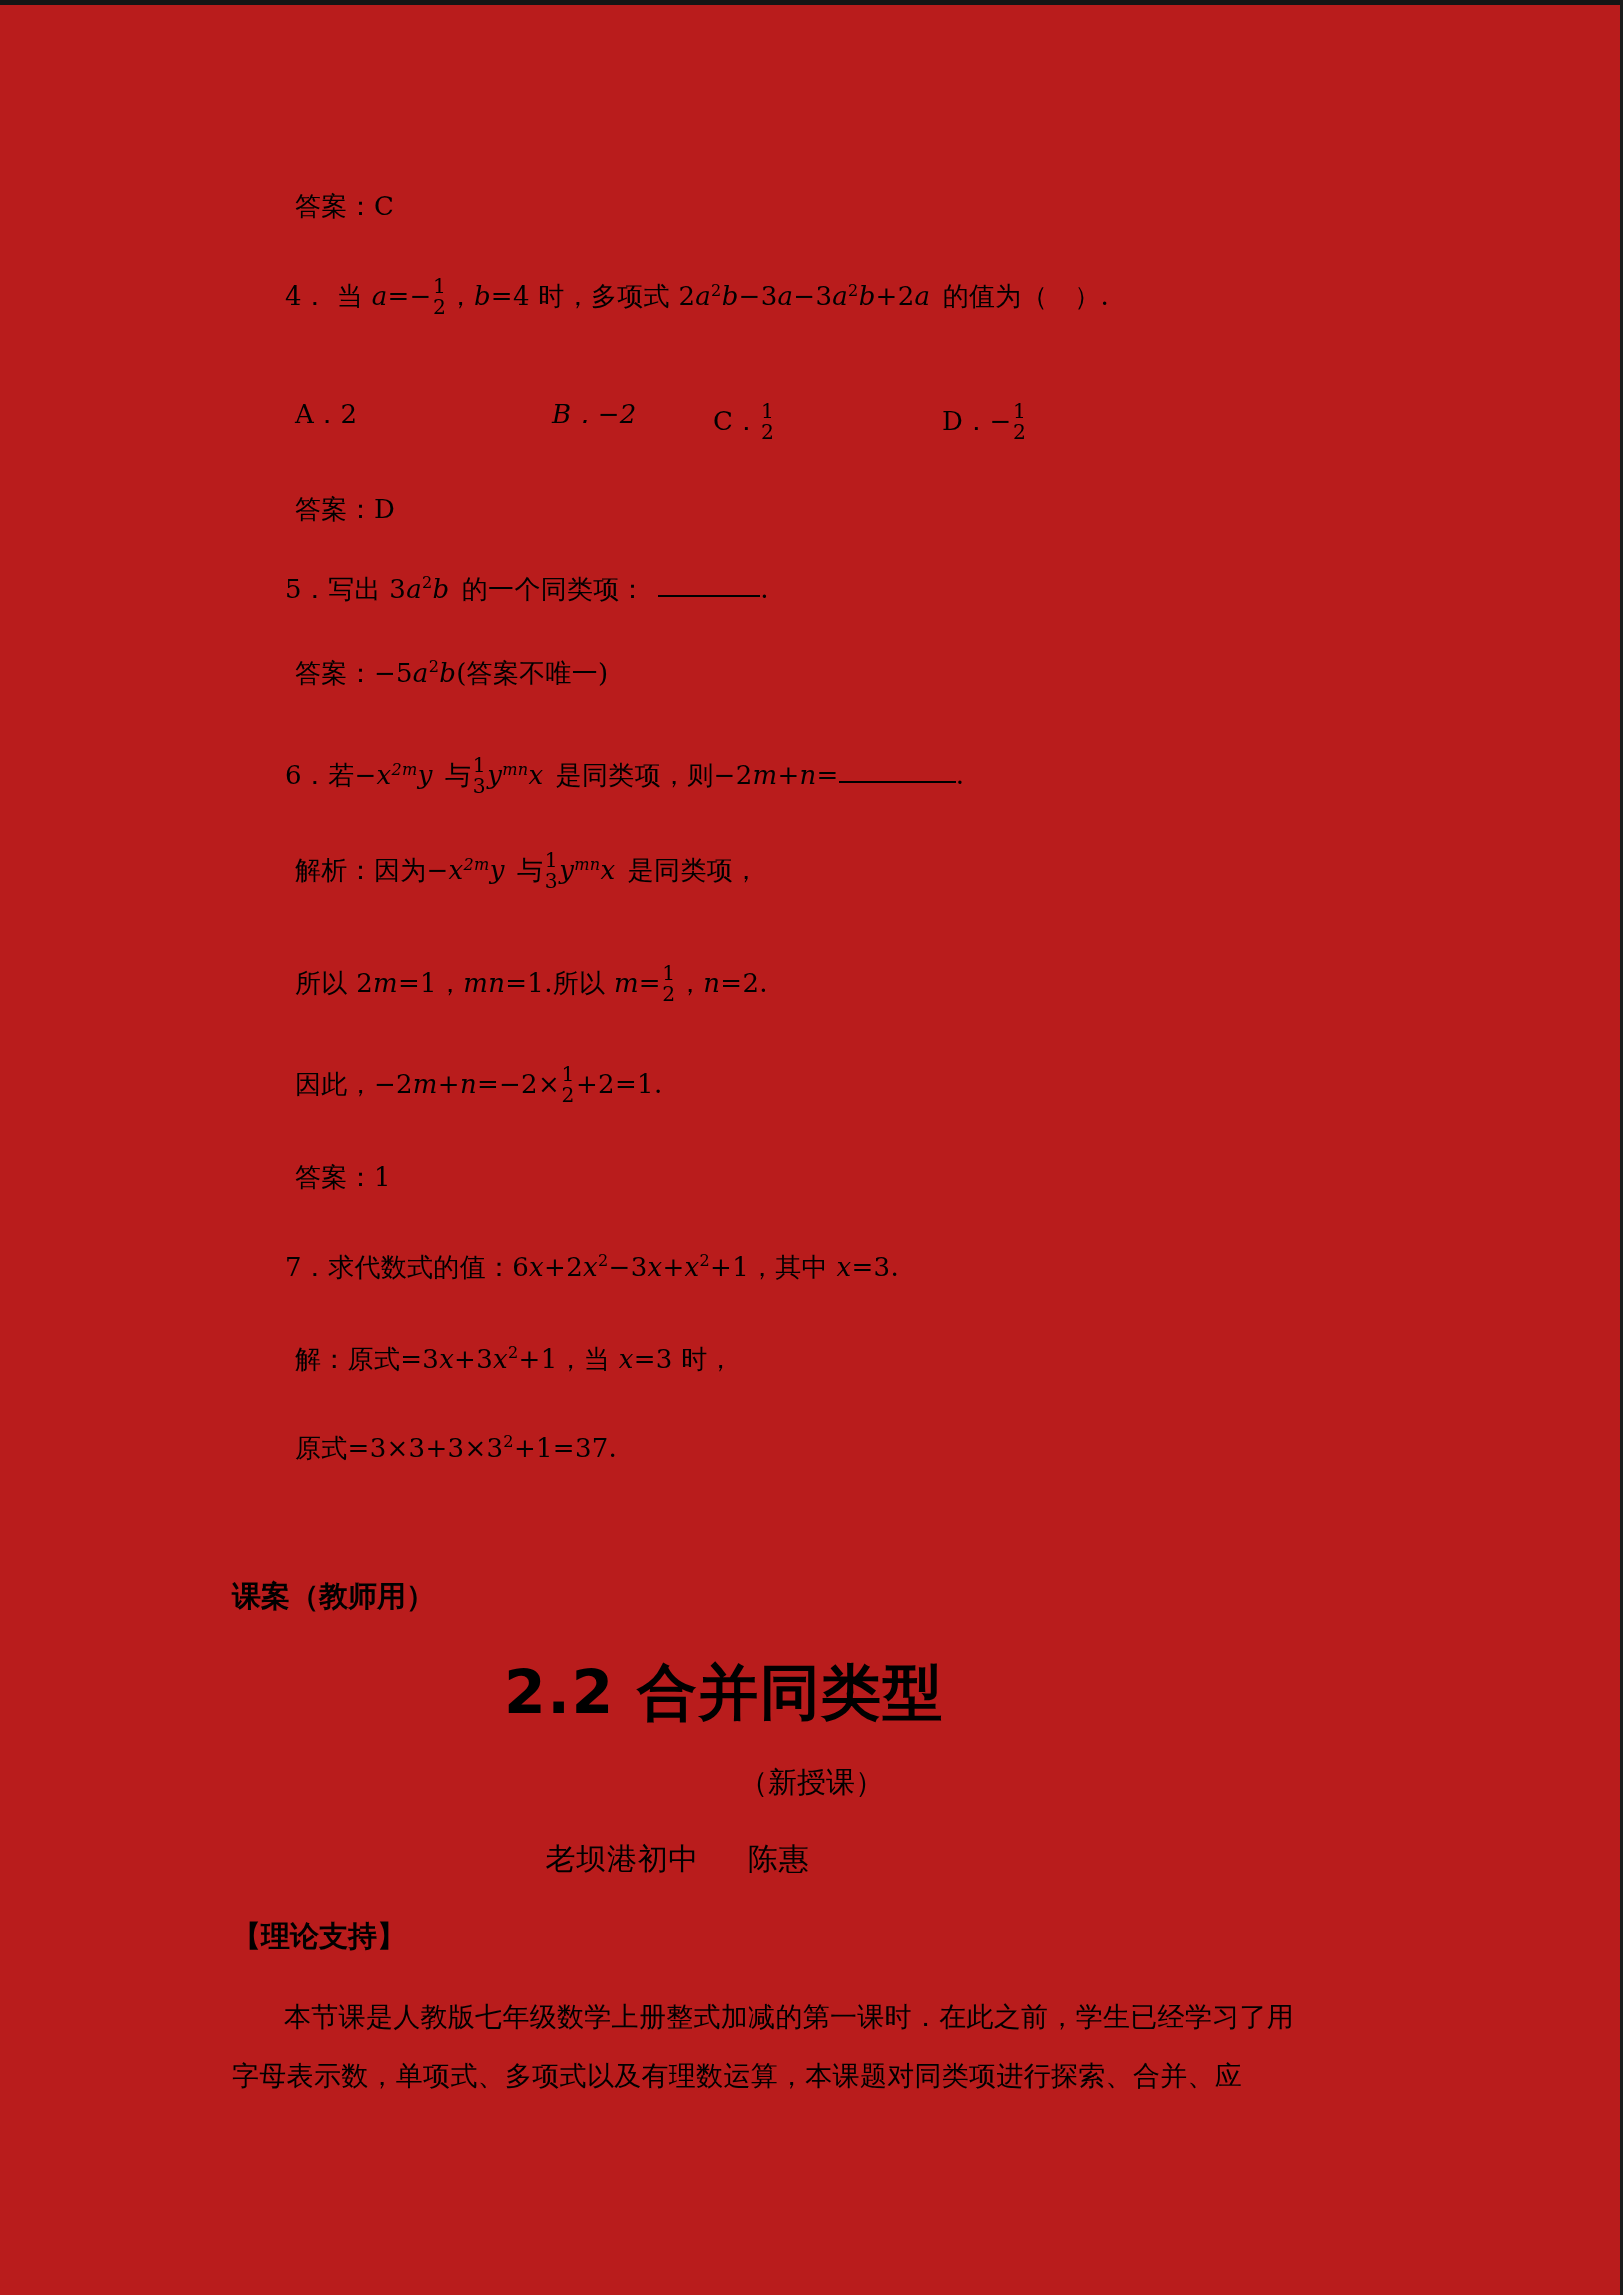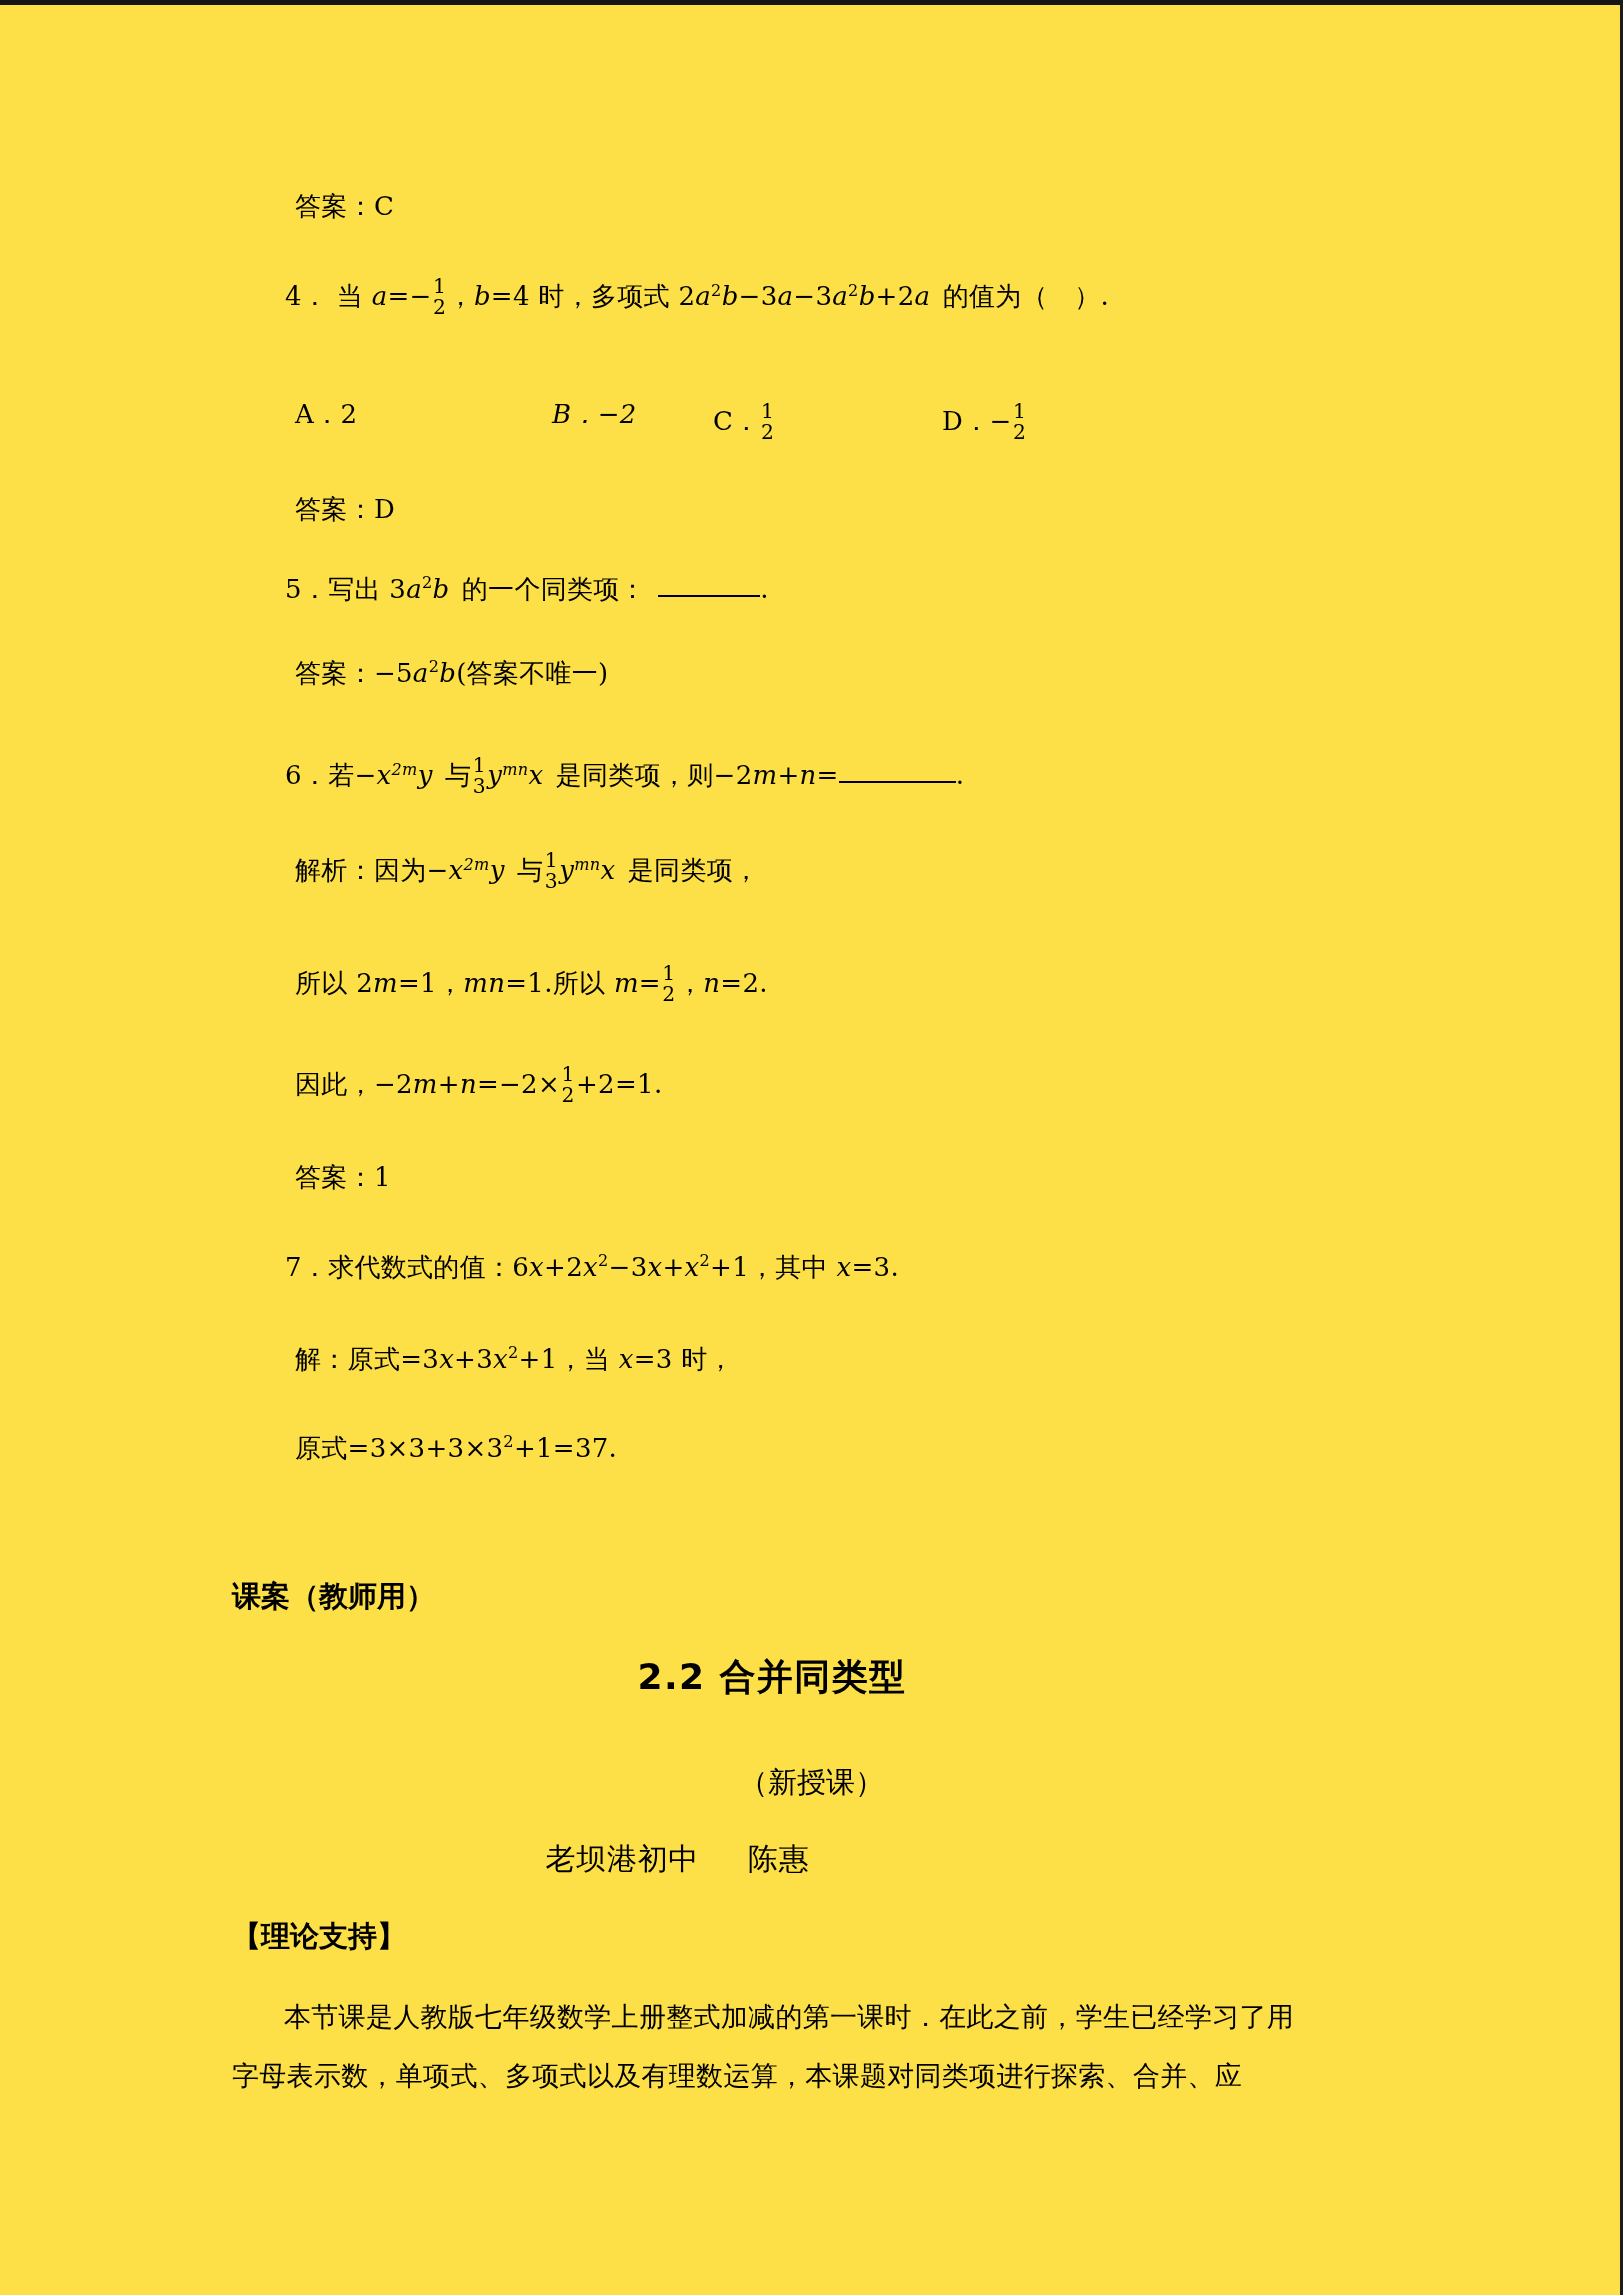--- a/index.html
+++ b/index.html
@@ -8,21 +8,21 @@
     background: #ffffff;
   }
   body {
     font-family: "DejaVu Serif", "Liberation Serif", serif;
     color: #000000;
   }
   .page {
     position: relative;
     width: 1623px;
     height: 2295px;
-    background: #fde047;
+    background: #b91c1c;
     box-sizing: border-box;
     overflow: hidden;
   }
   
   .scan-edge-top {
     position: absolute;
     top: 0; left: 0;
     width: 1623px;
     height: 4.8px;
     background: #151515;
@@ -107,23 +107,22 @@
     font-weight: bold;
     font-size: 29px;
     white-space: nowrap;
   }
   .big-title {
     position: absolute;
     width: 1448px;
     text-align: center;
     font-family: "DejaVu Sans", "Liberation Sans", sans-serif;
     font-weight: bold;
-    font-size: 36px;
+    font-size: 60px;
     letter-spacing: 1.4px;
-    margin-left: 48px;
   }
   .sub-title {
     position: absolute;
     width: 1623px;
     text-align: center;
     font-family: Liberation Mono, monospace;
     font-size: 29px;
   }
   .byline {
     position: absolute;

